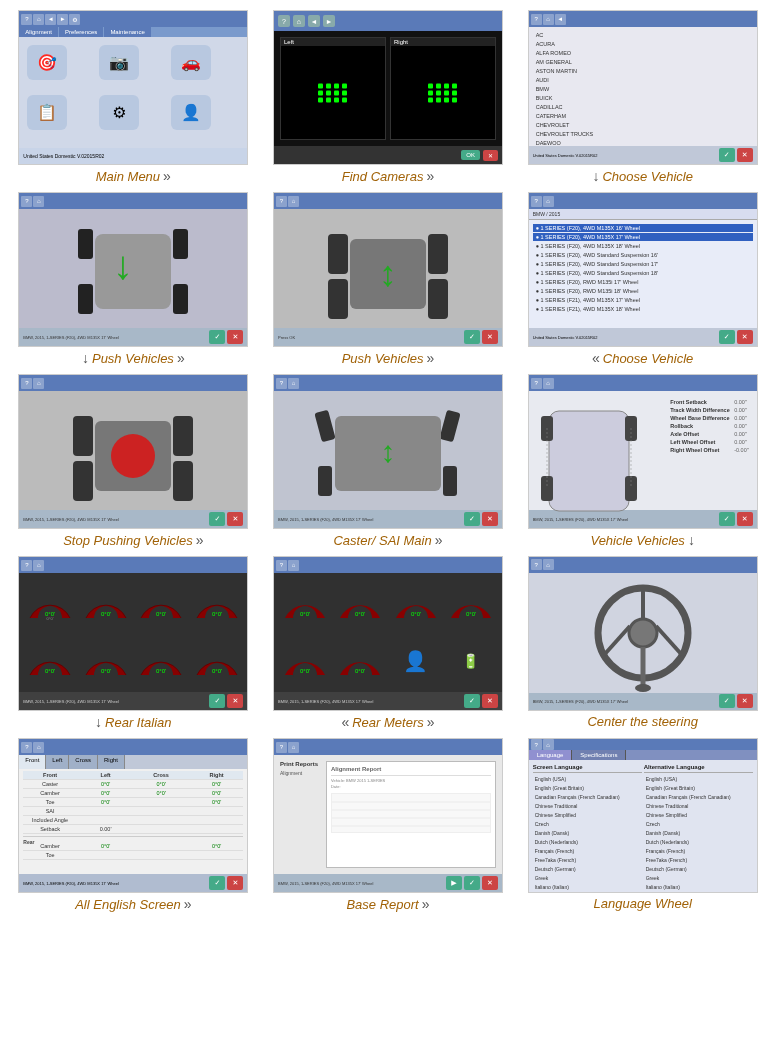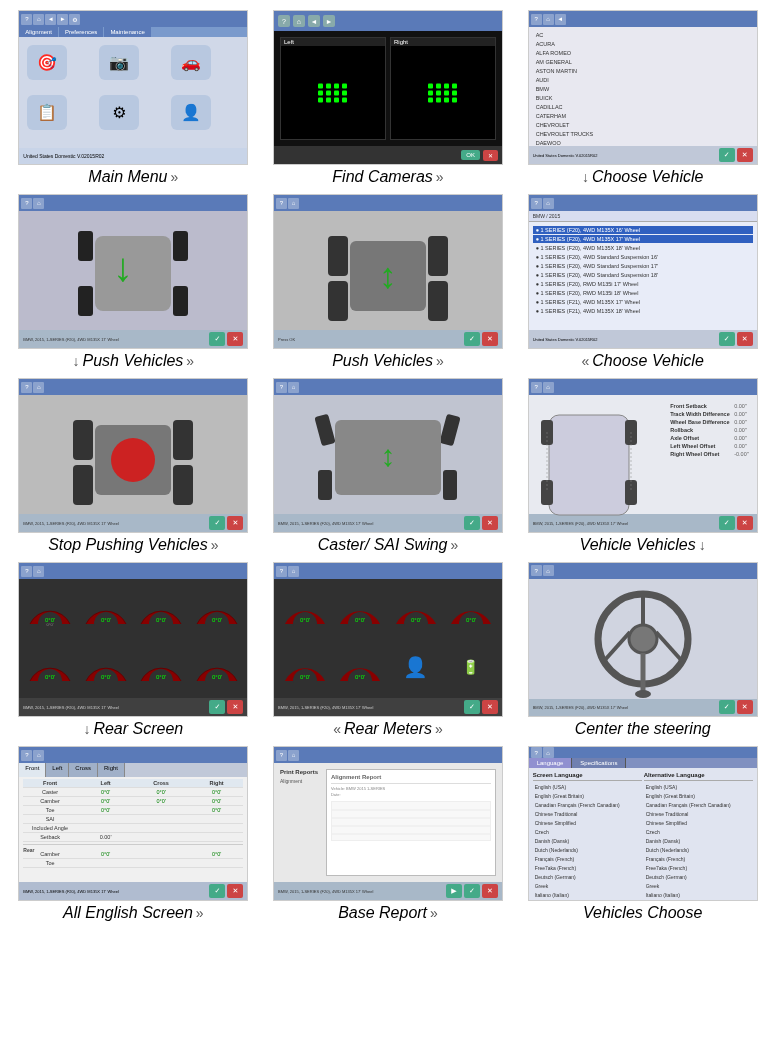--- a/index.html
+++ b/index.html
@@ -37,24 +37,24 @@
       position: relative;
     }
     
     .label-row {
       display: flex;
       align-items: center;
       margin-top: 3px;
       gap: 3px;
     }
     .label-text {
-      font-size: 16px;
+      font-size: 13px;
       font-style: italic;
       font-weight: 500;
-      color: #000000;
+      color: #a16207;
     }
     .arrow-right {
       font-size: 14px;
       color: #555;
     }
     .arrow-left {
       font-size: 14px;
       color: #555;
     }
     .arrow-down {
@@ -821,21 +821,21 @@
             <span style="font-size:4px;color:#333">BMW, 2015, 1-SERIES (F20), 4WD M135X 17' Wheel</span>
             <div class="btns">
               <div class="btn-green">✓</div>
               <div class="btn-red">✕</div>
             </div>
           </div>
         </div>
       </div>
     </div>
     <div class="label-row">
-      <span class="label-text">Caster/ SAI Swing</span>
+      <span class="label-text">Caster/ SAI Main</span>
       <span class="arrow-right">»</span>
     </div>
   </div>
 
   <div class="cell">
     <div class="screen">
       <div class="screen-inner">
         <div class="vdim-content">
           <div class="top-toolbar">
             <div class="tb-icon">?</div>
@@ -978,21 +978,21 @@
             <div class="btns">
               <div class="btn-green">✓</div>
               <div class="btn-red">✕</div>
             </div>
           </div>
         </div>
       </div>
     </div>
     <div class="label-row">
       <span class="arrow-down">↓</span>
-      <span class="label-text">Rear Screen</span>
+      <span class="label-text">Rear Italian</span>
     </div>
   </div>
 
   <div class="cell">
     <div class="screen">
       <div class="screen-inner">
         <div class="meter-content">
           <div class="meter-top">
             <div class="top-toolbar">
               <div class="tb-icon">?</div>
@@ -1283,17 +1283,17 @@
                 <div class="lang-item">Korean</div>
 
               </div>
             </div>
           </div>
 
         </div>
       </div>
     </div>
     <div class="label-row">
-      <span class="label-text">Vehicles Choose</span>
+      <span class="label-text">Language Wheel</span>
     </div>
   </div>
 
 </div>
 
 </body></html>

